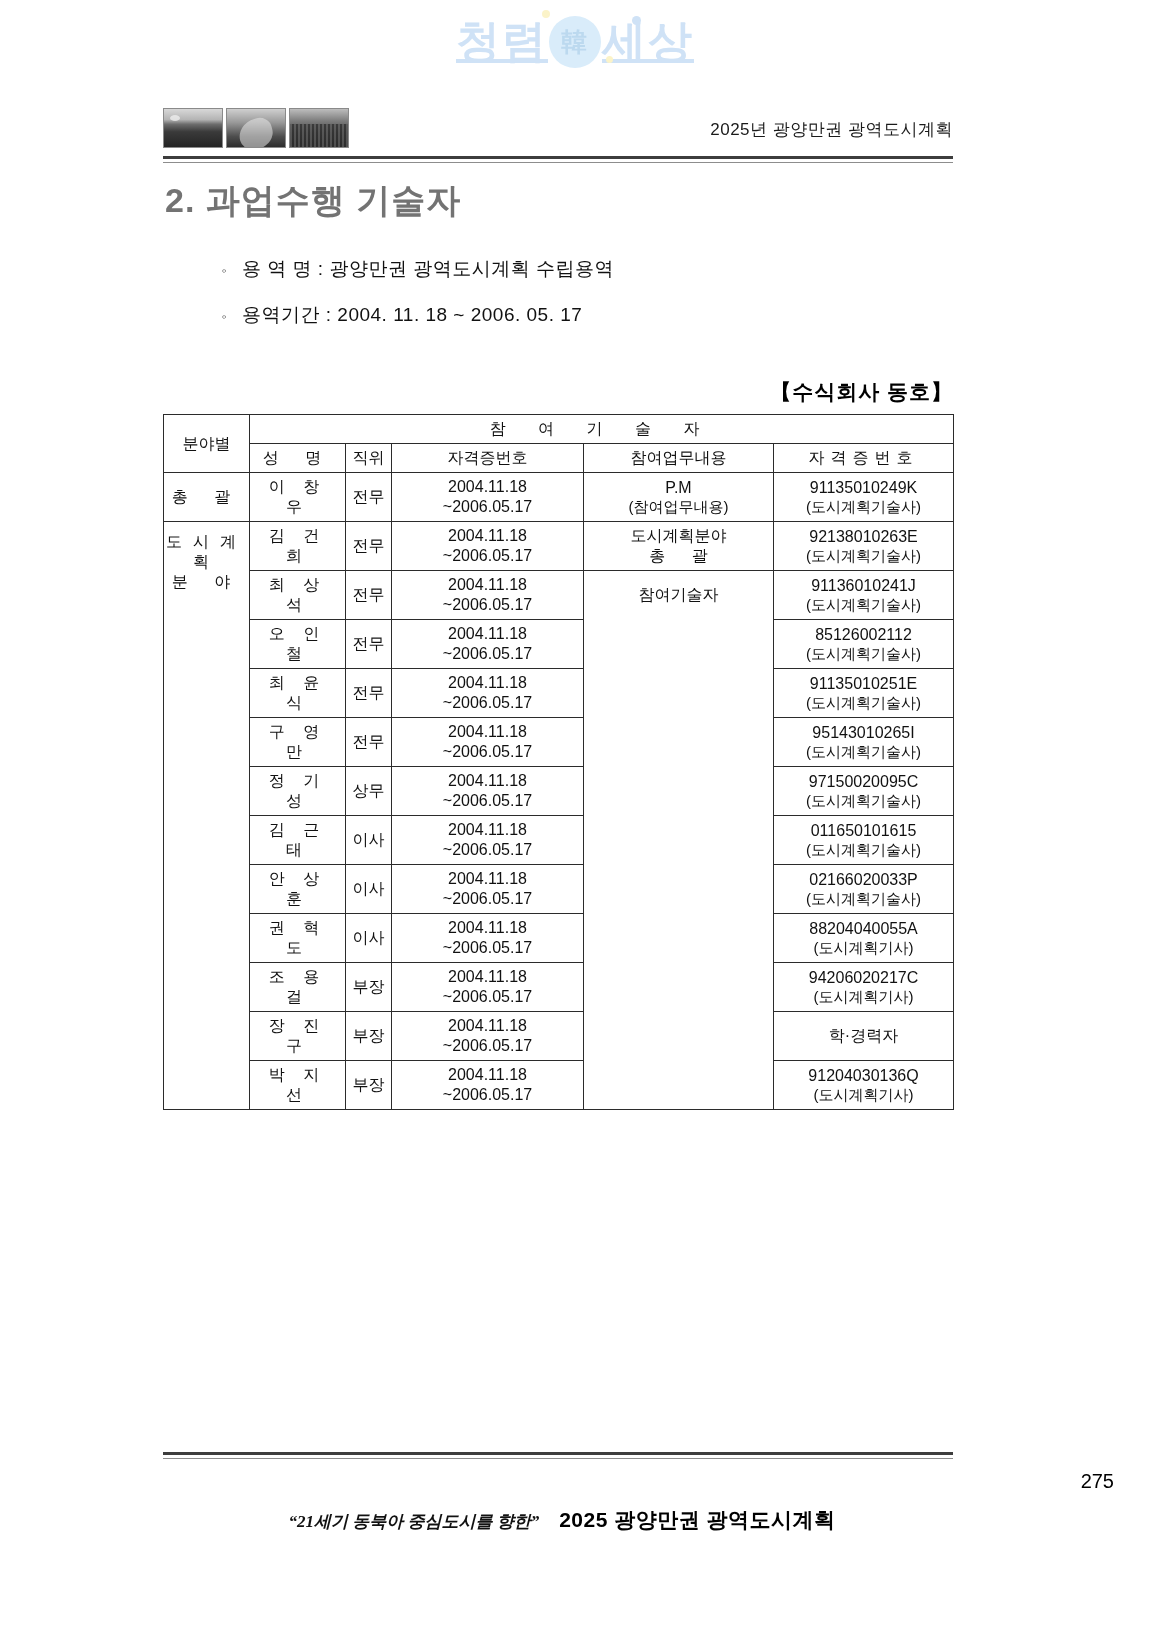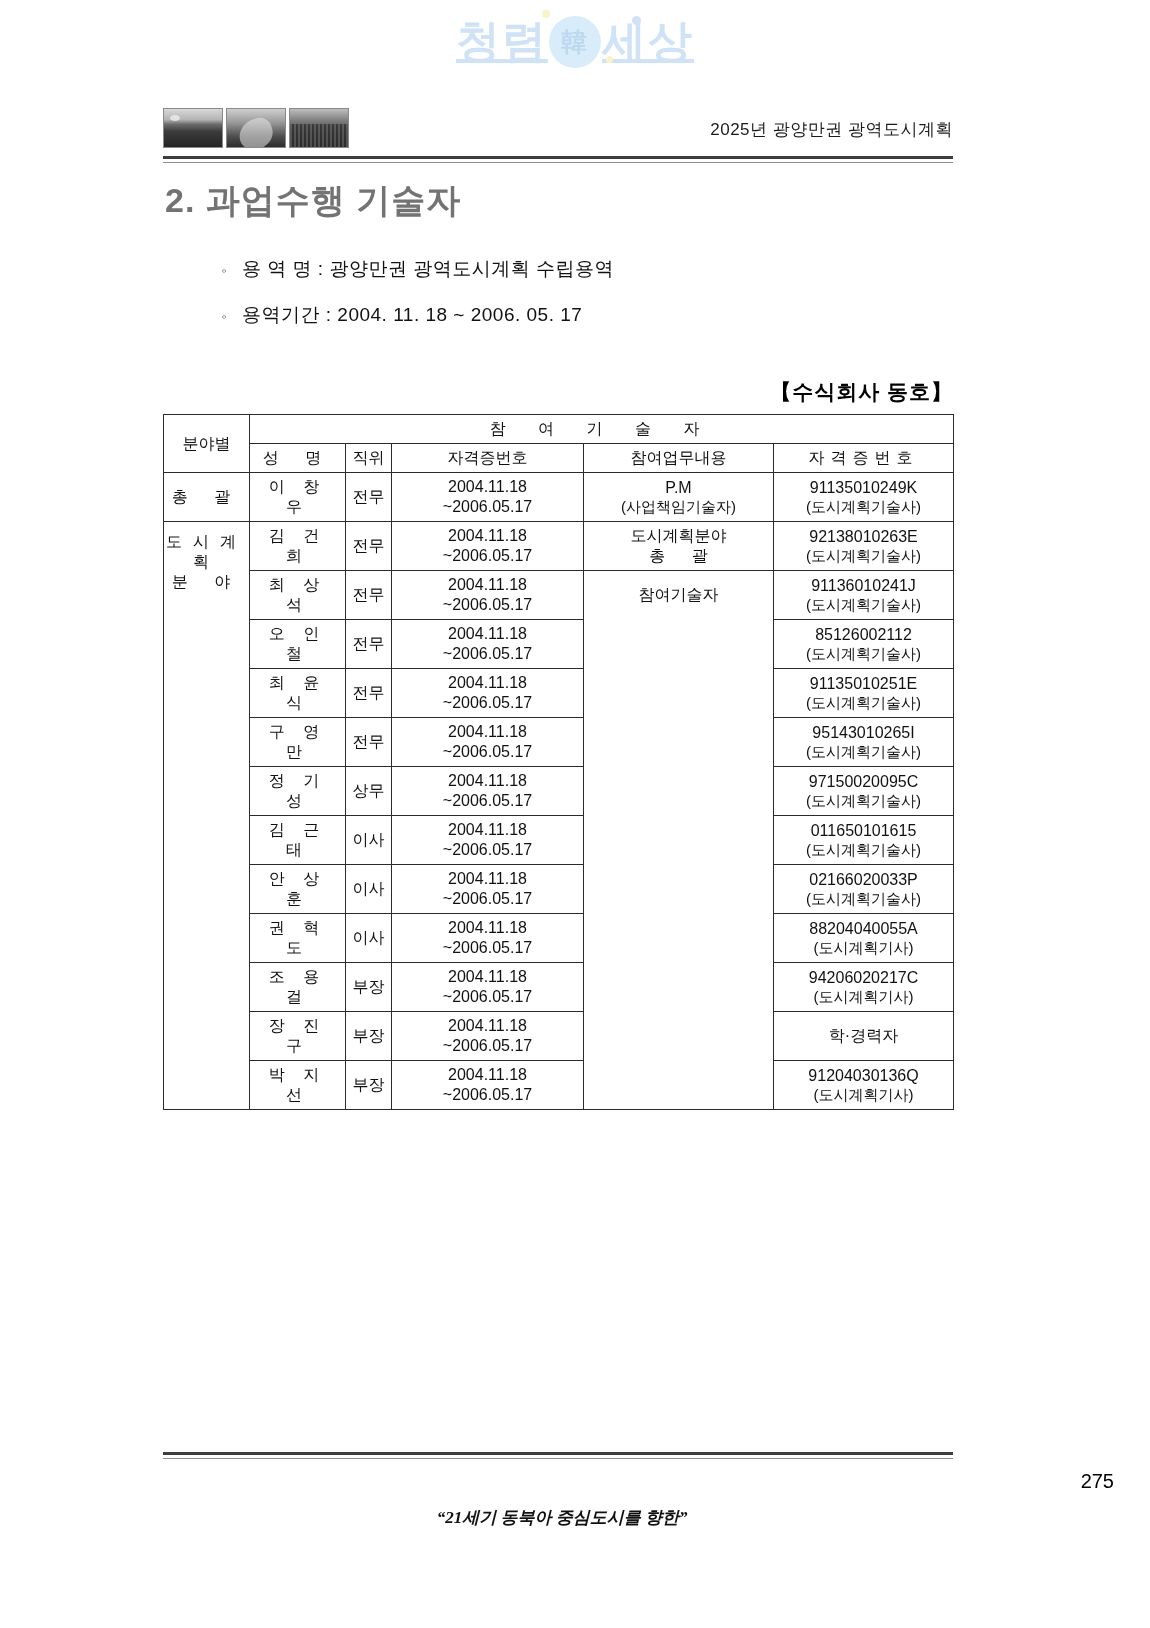--- a/index.html
+++ b/index.html
@@ -326,21 +326,21 @@
       <tr class="topline">
         <td class="cell-field">총 괄</td>
         <td class="cell-name">이 창 우</td>
         <td>전무</td>
         <td>
           <div class="period-line">2004.11.18</div>
           <div class="period-line">~2006.05.17</div>
         </td>
         <td>
           <div>P.M</div>
-          <div class="small-sub">(사업책임기술자)</div>
+          <div class="small-sub">(참여업무내용)</div>
         </td>
         <td>
           <div>91135010249K</div>
           <div class="small-sub">(도시계획기술사)</div>
         </td>
       </tr>
 
       <tr class="topline">
         <td rowspan="12" class="cell-field" style="vertical-align:top;padding-top:10px;margin-left:35px;">
           <div>도시계획</div>
@@ -505,14 +505,15 @@
           <div class="small-sub">(도시계획기사)</div>
         </td>
       </tr>
     </tbody>
   </table>
 </div>
 
 <div class="footer-rule"></div>
 <div class="footer">
   <span class="footer-quote">“21세기 동북아 중심도시를 향한”</span>
+  <span class="footer-strong">2025 광양만권 광역도시계획</span>
 </div>
 <div class="footer-page">275</div>
 
 </body></html>

